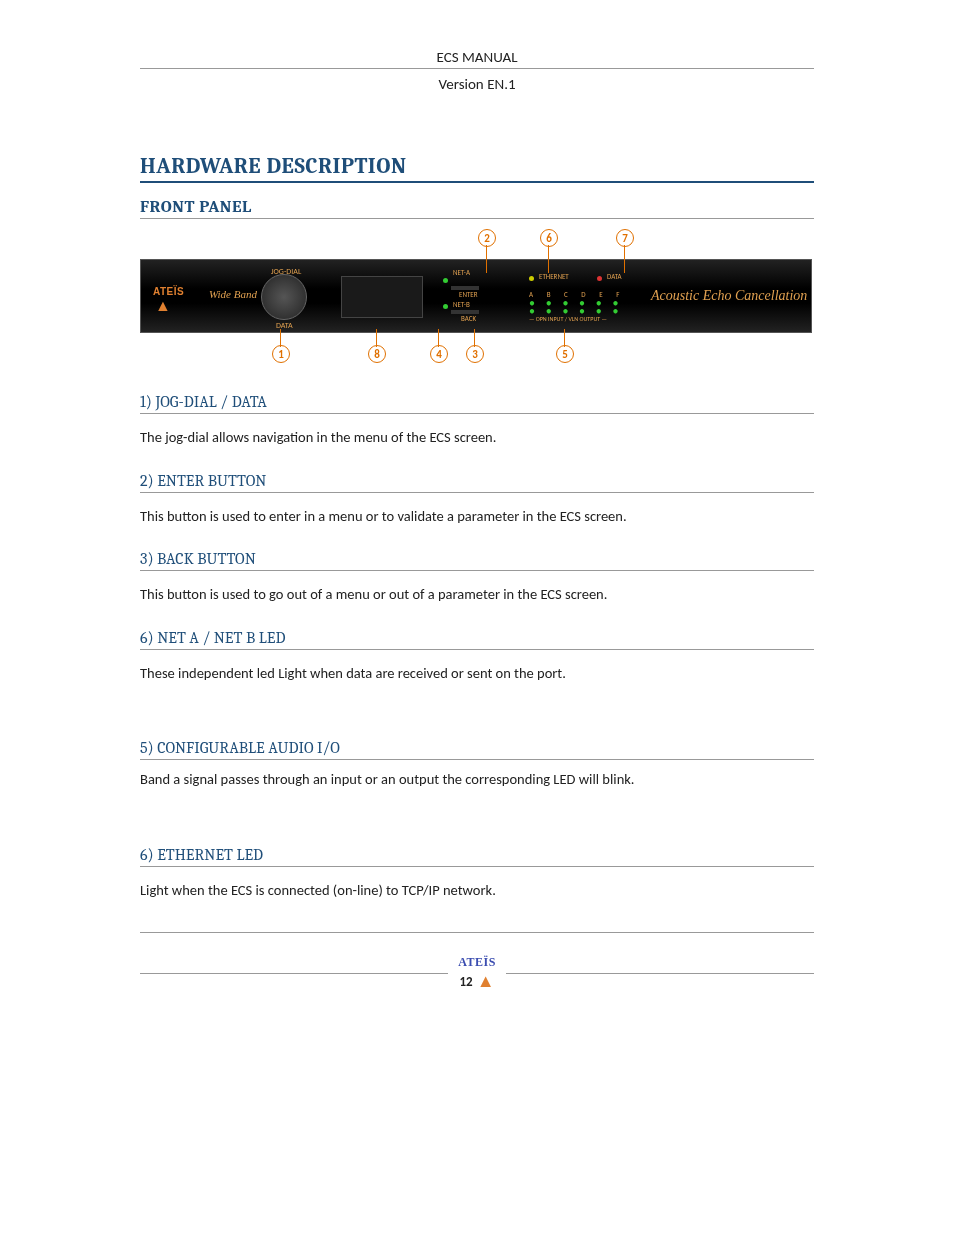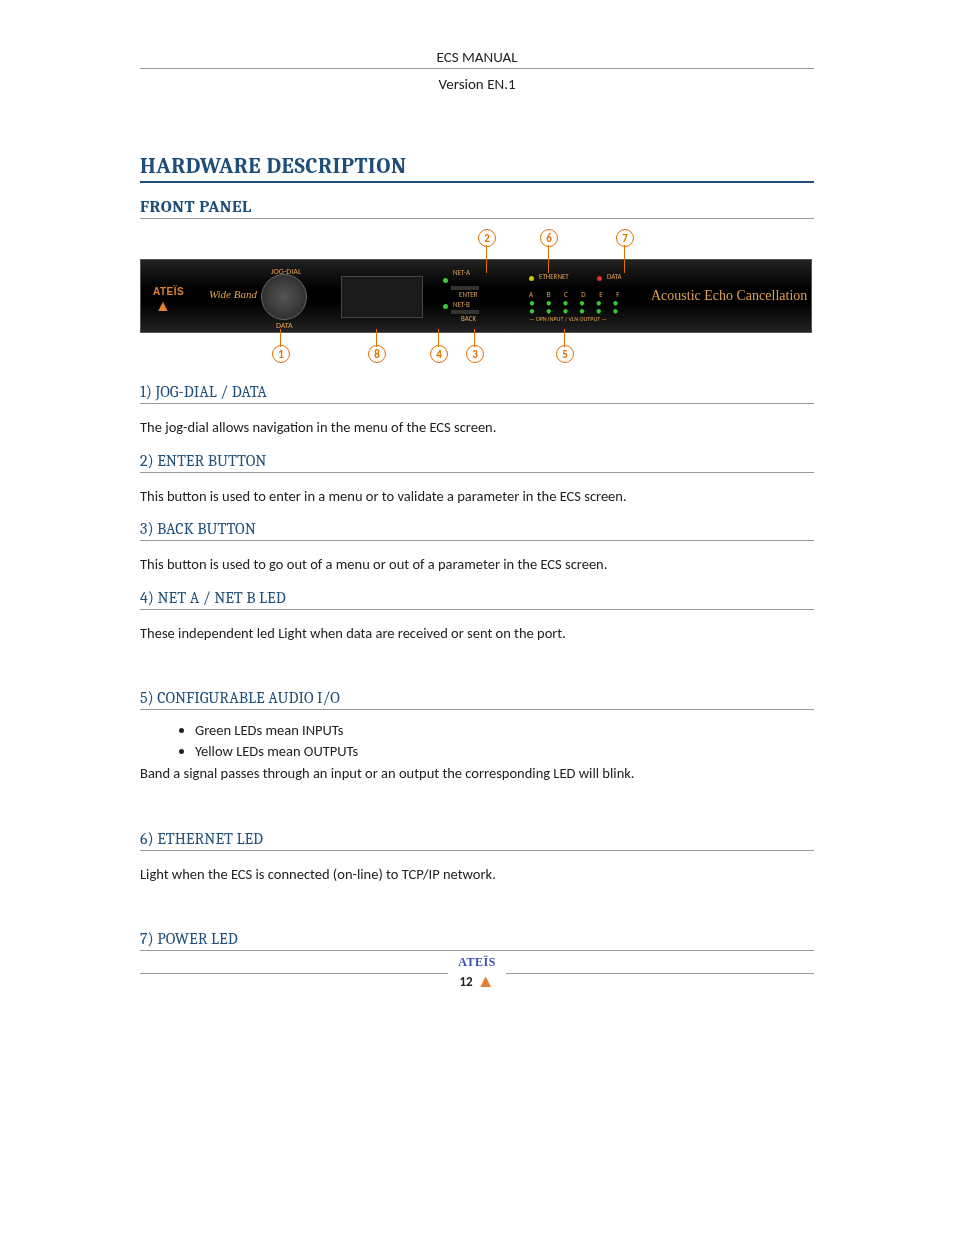--- a/index.html
+++ b/index.html
@@ -51,21 +51,21 @@
   }
   .rule-thin {
     border-bottom: 1px solid #999;
     margin-bottom: 10px;
   }
   h3.item {
     font-family: Cambria, Georgia, serif;
     color: #1f4e79;
     font-size: 16px;
     font-weight: 400;
-    margin: 14px 0 2px 0;
+    margin: 24px 0 2px 0;
   }
   p.body {
     font-size: 14.5px;
     margin: 14px 0;
     line-height: 1.35;
   }
   ul.body-list {
     font-size: 14.5px;
     margin: 0 0 0 0;
     padding-left: 55px;
@@ -138,21 +138,21 @@
   .slots {
     position:absolute; left:388px; top:30px;
   }
   .slot-lbl { font-size:7px; color:#e0a050; letter-spacing:6px; }
   .slot-leds { font-size:12px; color:#3c3; letter-spacing:4px; line-height:8px; }
   .slot-foot { font-size:6px; color:#e0a050; }
 
   .cursive {
     position:absolute; left:510px; top:28px;
     color:#e0a050; font-family:"Brush Script MT", cursive;
-    font-size:14px; 
+    font-size:14px; font-style:italic;
   }
 
   .callout {
     position:absolute;
     width:16px; height:16px; border:1.5px solid #e07000;
     border-radius:50%;
     display:flex; align-items:center; justify-content:center;
     font-size:11px; color:#e07000; font-weight:600;
     background:#fff;
   }
@@ -254,40 +254,35 @@
   <p class="body">The jog-dial allows navigation in the menu of the ECS screen.</p>
 
   <h3 class="item">2) ENTER BUTTON</h3>
   <div class="rule-thin"></div>
   <p class="body">This button is used to enter in a menu or to validate a parameter in the ECS screen.</p>
 
   <h3 class="item">3) BACK BUTTON</h3>
   <div class="rule-thin"></div>
   <p class="body">This button is used to go out of a menu or out of a parameter in the ECS screen.</p>
 
-  <h3 class="item">4) NET A / NET B LED</h3>
+  <h3 class="item">6) NET A / NET B LED</h3>
   <div class="rule-thin"></div>
   <p class="body">These independent led Light when data are received or sent on the port.</p>
 
   <div class="gap-md"></div>
   <h3 class="item">5) CONFIGURABLE AUDIO I/O</h3>
   <div class="rule-thin"></div>
-  <ul class="body-list">
-    <li>Green LEDs mean INPUTs</li>
-    <li>Yellow LEDs mean OUTPUTs</li>
-  </ul>
   <p class="body" style="margin-top:2px;">Band a signal passes through an input or an output the corresponding LED will blink.</p>
 
   <div class="gap-md"></div>
   <h3 class="item">6) ETHERNET LED</h3>
   <div class="rule-thin"></div>
   <p class="body">Light when the ECS is connected (on-line) to TCP/IP network.</p>
 
   <div class="gap-md"></div>
-  <h3 class="item">7) POWER LED</h3>
   <div class="rule-thin"></div>
 
   <div class="footer">
     <div class="fline"></div>
     <div class="fcenter">
       <div class="brand">ATEÏS</div>
       <div class="pwrap">
         <span class="pnum">12</span>
         <span class="tri">▲</span>
       </div>

